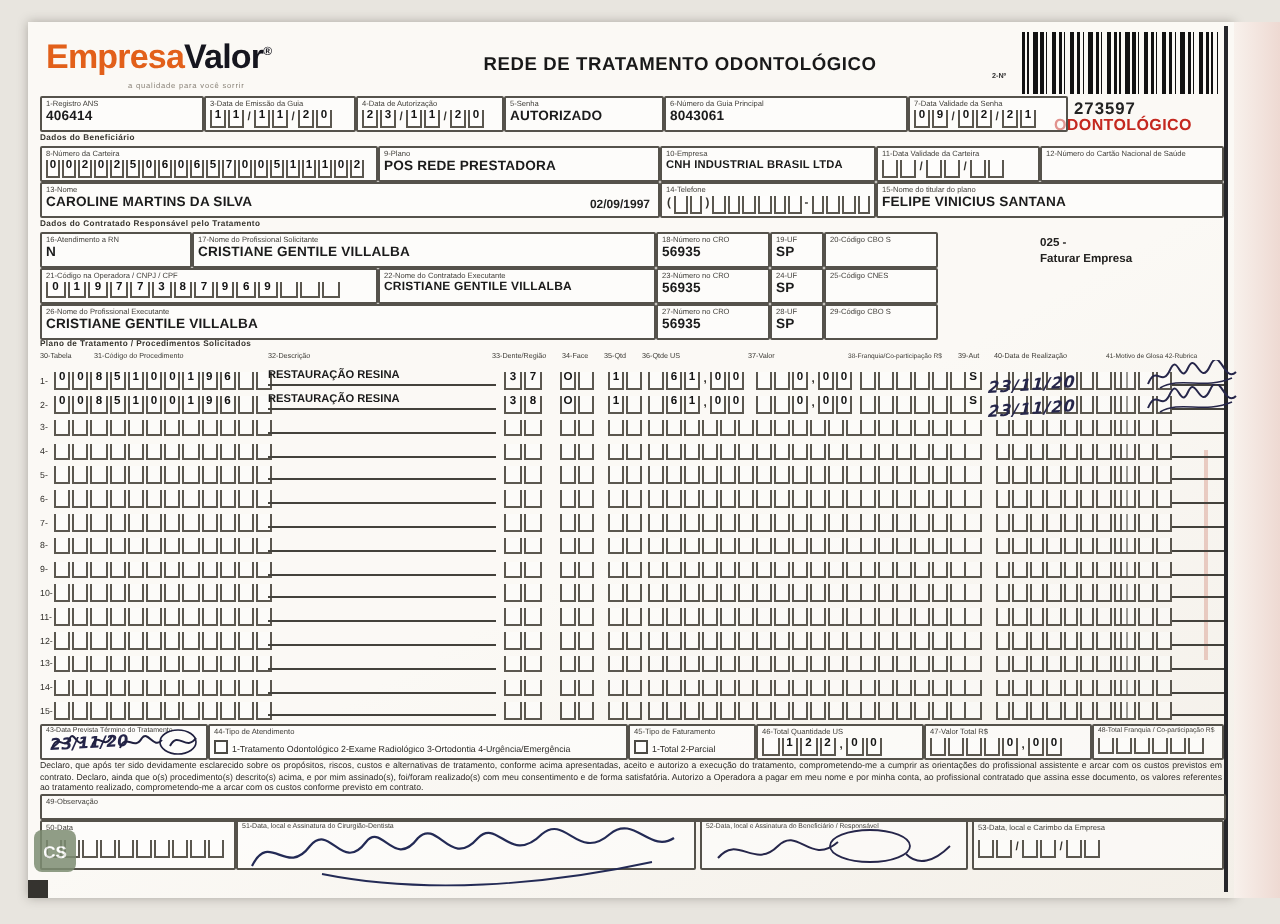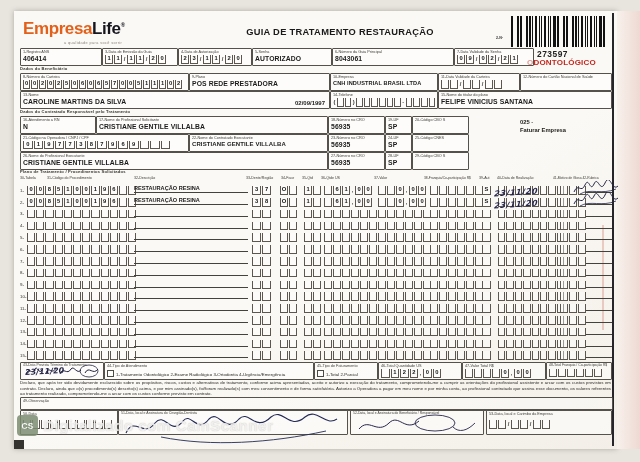--- a/index.html
+++ b/index.html
@@ -62,23 +62,23 @@
 </style>
 </head>
 <body>
 
 <div id="paper"></div>
 <div id="pinkstrip"></div>
 <div id="edgeline"></div>
 <div id="cornermark"></div>
 <div id="redstreak"></div>
 
-<div class="logo"><span class="p1">Empresa</span><span class="p2">Life</span><span class="reg">®</span></div>
+<div class="logo"><span class="p1">Empresa</span><span class="p2">Valor</span><span class="reg">®</span></div>
 <div class="tagline">a qualidade para você sorrir</div>
-<div class="title">GUIA DE TRATAMENTO RESTAURAÇÃO</div>
+<div class="title">REDE DE TRATAMENTO ODONTOLÓGICO</div>
 <div class="bclabel">2-Nº</div>
 <div class="barcode"></div>
 <div class="bcnum">273597</div>
 <div class="bctag">ODONTOLÓGICO</div>
 
 <div class="fld" style="left:20px;top:48px;width:80px;height:16px">
     <span class="lab">1-Registro ANS</span>
     <span class="val">406414</span>
   </div>
 <div class="fld" style="left:102px;top:48px;width:74px;height:16px">
@@ -1516,14 +1516,13 @@
       <span class="cc" style="--cw:6px">&nbsp;</span>
       <span class="cc" style="--cw:6px">&nbsp;</span>
       <span class="cc sep" style="--cw:6px">/</span>
       <span class="cc" style="--cw:6px">&nbsp;</span>
       <span class="cc" style="--cw:6px">&nbsp;</span>
     </span>
   </div>
 
 <div id="wm">
     <span id="wmicon">CS</span>
-    <span id="wmtext">Digitalizado com CamScanner</span>
   </div>
 
 </body></html>

